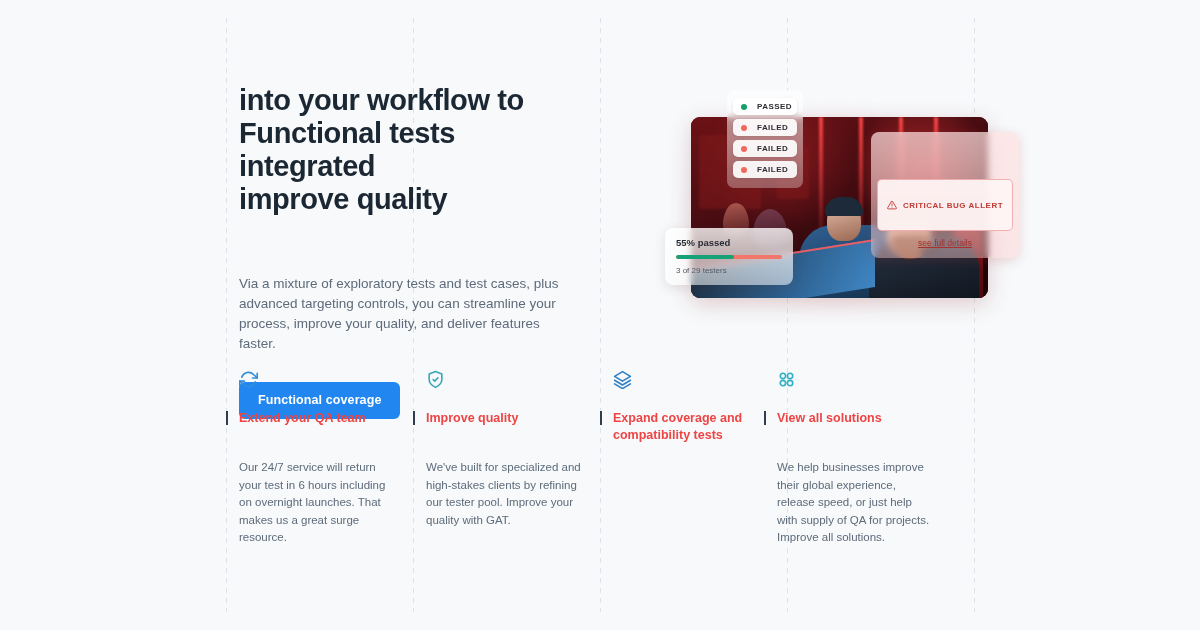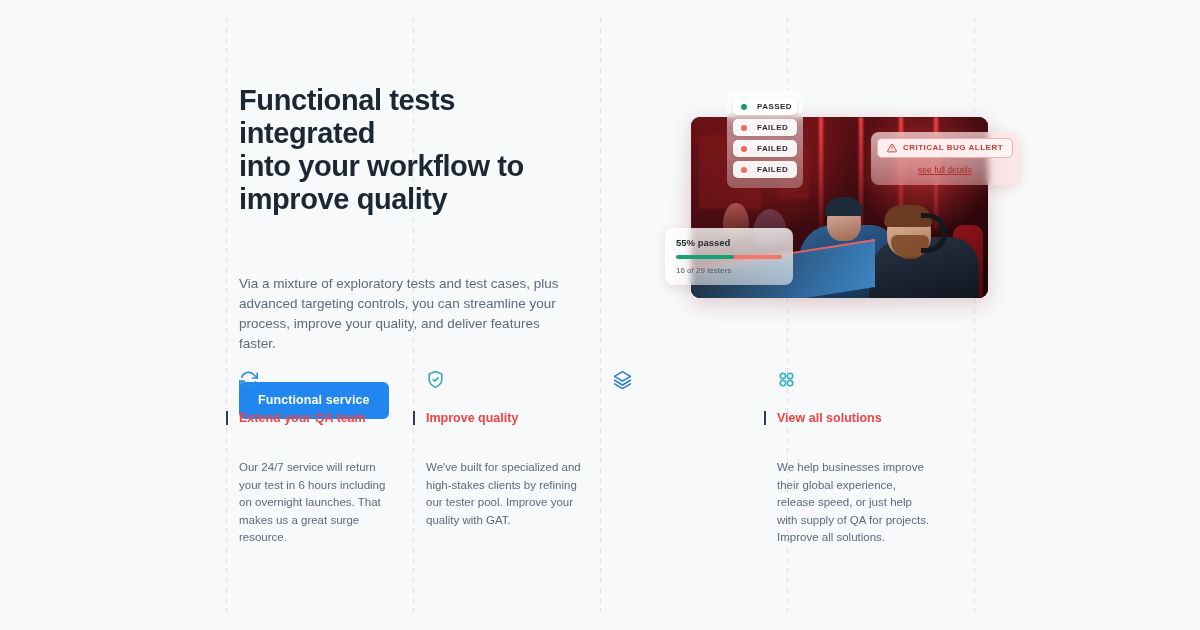--- a/index.html
+++ b/index.html
@@ -253,31 +253,32 @@
     top: 72px;
     width: 148px;
     padding: 6px;
     border-radius: 8px;
     background: linear-gradient(180deg, rgba(255,225,225,0.72), rgba(255,205,205,0.45));
     backdrop-filter: blur(3px);
     box-shadow: 0 3px 12px rgba(170,50,50,0.18);
   }
   .alert-top {
     display: flex;
-    align-items: flex-start;
+    align-items: flex-end;
     justify-content: center;
     gap: 6px;
     background: rgba(255,244,244,0.95);
     border: 1px solid rgba(228,120,120,0.55);
     border-radius: 5px;
-    padding: 4px 6px;
+    padding: 20px 6px;
     font-size: 8px;
     font-weight: 700;
     letter-spacing: 0.5px;
     color: #c23b36;
+    margin-top: 41px;
   }
   .alert-link {
     display: block;
     text-align: center;
     margin-top: 7px;
     margin-bottom: 4px;
     font-size: 8.5px;
     color: #a8302d;
     text-decoration: underline;
     cursor: pointer;
@@ -376,26 +377,26 @@
 <div class="page">
 
   <div class="divider d1"></div>
   <div class="divider d2"></div>
   <div class="divider d3"></div>
   <div class="divider d4"></div>
   <div class="divider d5"></div>
 
   <div class="hero-left">
     <h1 class="hero-title">
+      <span class="ln">into your workflow to</span>
       <span class="ln">Functional tests integrated</span>
-      <span class="ln">into your workflow to</span>
       <span class="ln">improve quality</span>
     </h1>
     <p class="hero-sub">Via a mixture of exploratory tests and test cases, plus advanced targeting controls, you can streamline your process, improve your quality, and deliver features faster.</p>
-    <button class="cta" style="background: rgb(33, 134, 240);">Functional service</button>
+    <button class="cta" style="background: rgb(33, 134, 240);">Functional coverage</button>
   </div>
 
   <div class="art">
     <div class="art-glow"></div>
 
     <div class="photo">
       <div class="bg"></div>
       <div class="neonbar nb1"></div>
       <div class="neonbar nb2"></div>
       <div class="neonbar nb3"></div>
@@ -445,21 +446,21 @@
         <span>CRITICAL BUG ALLERT</span>
       </div>
       <a class="alert-link">see full details</a>
     </div>
 
     <div class="progress-card">
       <div class="progress-title">55% passed</div>
       <div class="progress-track" style="background: rgb(242, 119, 106);">
         <div class="progress-fill" id="progress-fill" style="width: 55%; background: rgb(23, 161, 119);"></div>
       </div>
-      <div class="progress-note">16 of 29 testers</div>
+      <div class="progress-note">3 of 29 testers</div>
     </div>
   </div>
 
   <div class="features">
 
     <div class="feature f0">
       <div class="f-icon">
         <svg width="19" height="19" viewBox="0 0 24 24" fill="none" stroke="#2f8fdb" stroke-width="2" stroke-linecap="round" stroke-linejoin="round">
           <polyline points="23 4 23 10 17 10"></polyline>
           <polyline points="1 20 1 14 7 14"></polyline>
@@ -487,20 +488,24 @@
       <p class="f-body">We've built for specialized and high-stakes clients by refining our tester pool. Improve your quality with GAT.</p>
     </div>
 
     <div class="feature f2">
       <div class="f-icon">
         <svg width="19" height="19" viewBox="0 0 24 24" fill="none" stroke="#2f7fc4" stroke-width="2" stroke-linecap="round" stroke-linejoin="round">
           <polygon points="12 2 22 8 12 14 2 8 12 2"></polygon>
           <polyline points="2 13 12 19 22 13"></polyline>
           <polyline points="2 17.5 12 23.5 22 17.5"></polyline>
         </svg>
+      </div>
+      <div class="f-title">
+        <span class="accent"></span>
+        <span>Expand coverage and compatibility tests</span>
       </div>
     </div>
 
     <div class="feature f3">
       <div class="f-icon">
         <svg width="19" height="19" viewBox="0 0 24 24" fill="none" stroke="#2fb0c4" stroke-width="2.1">
           <circle cx="7.5" cy="7.5" r="3.4"></circle>
           <circle cx="16.5" cy="7.5" r="3.4"></circle>
           <circle cx="7.5" cy="16.5" r="3.4"></circle>
           <circle cx="16.5" cy="16.5" r="3.4"></circle>

